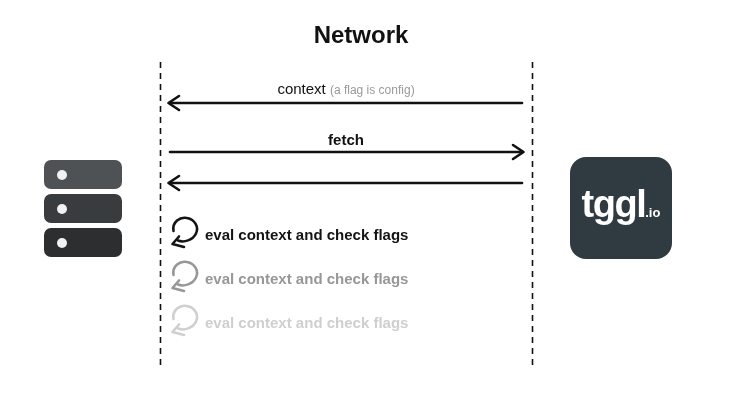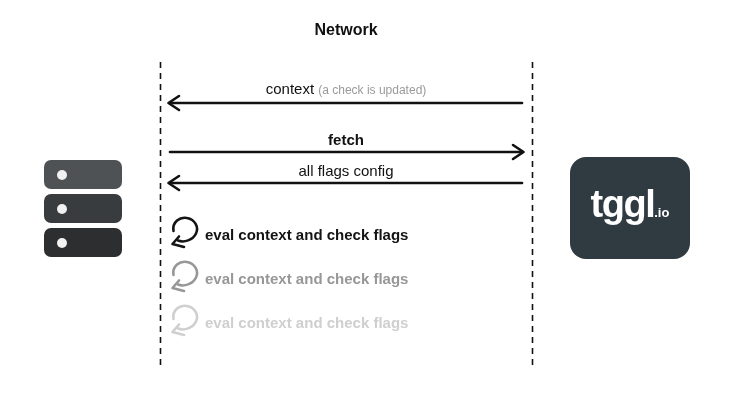--- a/index.html
+++ b/index.html
@@ -6,24 +6,24 @@
   body { font-family: "Liberation Sans", sans-serif; }
   .stage {
     position: relative;
     width: 729px;
     height: 419px;
     background: #ffffff;
     overflow: hidden;
   }
   .diagram-title {
     position: absolute;
-    left: 346px;
+    left: 361px;
     top: 21px;
     transform: translateX(-50%);
-    font-size: 16px;
+    font-size: 24px;
     font-weight: 700;
     color: #111111;
     white-space: nowrap;
   }
   .svg-layer {
     position: absolute;
     left: 0; top: 0;
     width: 729px; height: 419px;
   }
   .msg-label {
@@ -66,21 +66,21 @@
     transform: translateY(-50%);
     width: 10px;
     height: 10px;
     border-radius: 50%;
     background: #f2f2f2;
   }
   .tggl-logo {
     position: absolute;
     left: 570px;
     top: 157px;
-    width: 120px;
+    width: 102px;
     height: 102px;
     border-radius: 16px;
     display: flex;
     align-items: center;
     justify-content: center;
   }
   .logo-line { white-space: nowrap; transform: translateY(-4px); }
   .tggl-text {
     font-size: 38px;
     font-weight: 700;
@@ -125,26 +125,25 @@
       <polyline points="179,176 168.5,183 179,190"></polyline>
     </g>
 
     <use href="#loop-arrow" transform="translate(168,216)" stroke="#141414"></use>
     <use href="#loop-arrow" transform="translate(168,260)" stroke="#979797"></use>
     <use href="#loop-arrow" transform="translate(168,304)" stroke="#cfcfcf"></use>
   </svg>
 
   <div class="msg-label" style="left:346px; top:80px;">
     <span>context</span>
-    <span class="msg-note">(a check is updated)</span>
+    <span class="msg-note">(a flag is config)</span>
   </div>
 
   <div class="msg-label" style="left:346px; top:131px;font-weight:bold;">fetch</div>
 
-  <div class="msg-label" style="left:346px; top:162px;">all flags config</div>
 
   <div class="eval-label" style="top: 226px; color: rgb(20, 20, 20);">eval context and check flags</div>
   <div class="eval-label" style="top: 270px; color: rgb(151, 151, 151);">eval context and check flags</div>
   <div class="eval-label" style="top: 314px; color: rgb(207, 207, 207);">eval context and check flags</div>
 
   <div class="server-icon">
     <div class="server-rack" style="background-color: rgb(78, 82, 84);">
       <span class="server-led" style="background-color: rgb(242, 242, 242);"></span>
     </div>
     <div class="server-rack" style="background-color: rgb(57, 60, 62);">

